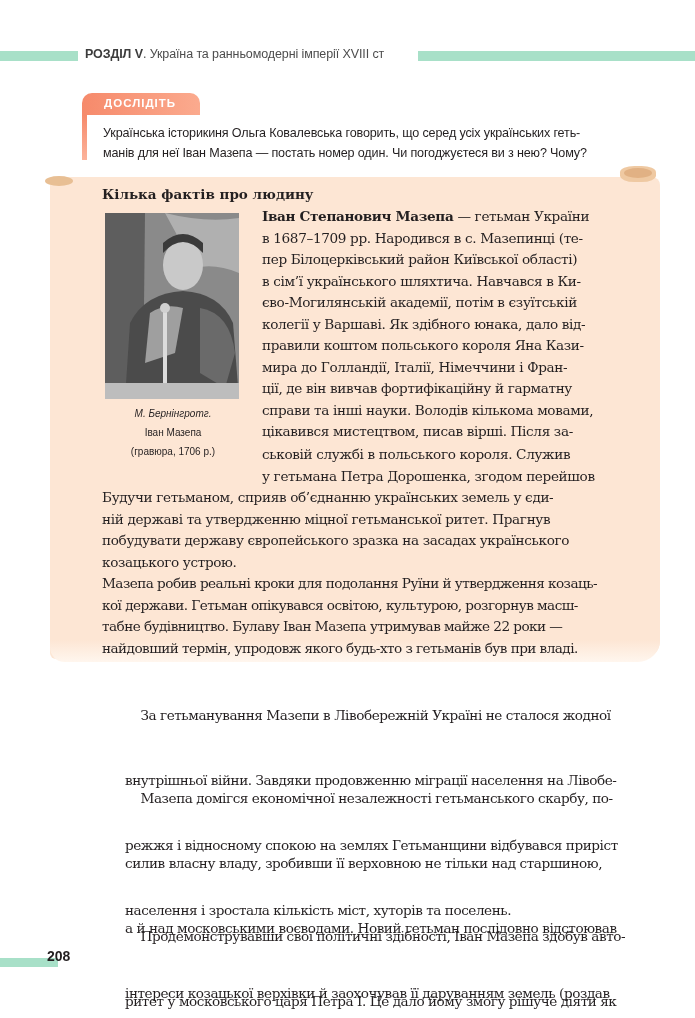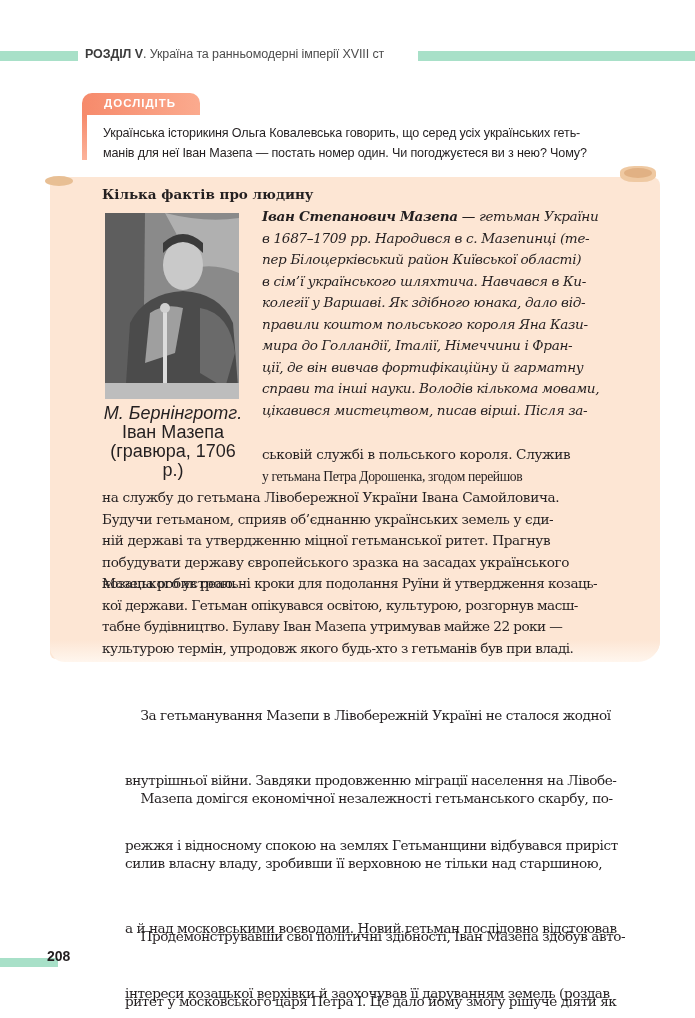--- a/index.html
+++ b/index.html
@@ -23,26 +23,26 @@
     .scroll { position: absolute; left: 50px; top: 177px; width: 610px; height: 482px; background: #fde6d4; border-radius: 3px 8px 18px 6px; }
     .scroll-curl-left { position: absolute; left: 45px; top: 176px; width: 28px; height: 10px; border-radius: 50%; background: #e8bf94; }
     .scroll-curl-right { position: absolute; left: 620px; top: 166px; width: 36px; height: 16px; border-radius: 40%; background: #efc9a2; }
     .scroll-roll-right { position: absolute; left: 624px; top: 168px; width: 28px; height: 10px; border-radius: 50%; background: #e1b184; }
     .scroll-edge-bottom { position: absolute; left: 50px; top: 640px; width: 610px; height: 22px; background: linear-gradient(180deg, #fde6d4, #fff6ee); border-radius: 0 0 30px 20px; }
 
     .facts-title { position: absolute; left: 102px; top: 180px; font-family: "DejaVu Serif", serif; font-weight: bold; font-size: 13.5px; color: #231f20; margin-top: 6px; }
 
     .portrait { position: absolute; left: 105px; top: 213px; width: 134px; height: 186px; background: linear-gradient(160deg, #9a9a9a 0%, #6f6f6f 40%, #4a4a4a 70%, #888 100%); overflow: hidden; }
     .portrait svg { position: absolute; left: 0; top: 0; }
-    .caption { position: absolute; left: 100px; top: 404px; width: 146px; text-align: center; font-family: "Liberation Sans", sans-serif; font-size: 18px; line-height: 19px; color: #231f20; }
+    .caption { position: absolute; left: 100px; top: 404px; width: 146px; text-align: center; font-family: "Liberation Sans", sans-serif; font-size: 10px; line-height: 19px; color: #231f20; }
     .caption .it { font-style: italic; }
 
     .bio { position: absolute; font-family: "DejaVu Serif", serif; font-size: 13.6px; line-height: 21.5px; color: #231f20; white-space: nowrap; letter-spacing: -0.35px; }
     .bio b { font-weight: bold; }
-    .bio-narrow { left: 262px; top: 206px; font-style: italic; }
+    .bio-narrow { left: 262px; top: 206px; }
     .bio-wide { left: 102px; top: 466px; }
     .bio2 { left: 102px; top: 567px; letter-spacing: -0.55px; }
 
     .body-text { position: absolute; left: 85px; font-family: "DejaVu Serif", serif; font-size: 13.6px; line-height: 21.6px; color: #231f20; white-space: nowrap; letter-spacing: -0.45px; margin-left: 40px; }
     .p1 { top: 662px; }
     .p2 { top: 745px; }
     .p3 { top: 883px; }
 
     .foot-bar { position: absolute; left: 0; top: 958px; width: 58px; height: 9px; background: #a8e0c8; }
     .page-num { position: absolute; left: 47px; top: 948px; font-family: "Liberation Sans", sans-serif; font-weight: bold; font-size: 14px; color: #231f20; }
@@ -90,49 +90,50 @@
   <div class="it">М. Бернінгротг.</div>
   <div>Іван Мазепа</div>
   <div>(гравюра, 1706 р.)</div>
 </div>
 
 <div class="bio bio-narrow">
   <div><b>Іван Степанович Мазепа</b><span> — гетьман України</span></div>
   <div>в 1687–1709 рр. Народився в с. Мазепинці (те-</div>
   <div>пер Білоцерківський район Київської області)</div>
   <div>в сім’ї українського шляхтича. Навчався в Ки-</div>
+  <div>єво-Могилянській академії, потім в єзуїтській</div>
   <div>колегії у Варшаві. Як здібного юнака, дало від-</div>
   <div>правили коштом польського короля Яна Кази-</div>
   <div>мира до Голландії, Італії, Німеччини і Фран-</div>
   <div>ції, де він вивчав фортифікаційну й гарматну</div>
   <div>справи та інші науки. Володів кількома мовами,</div>
   <div>цікавився мистецтвом, писав вірші. Після за-</div>
 </div>
 
 <div class="bio bio-wide" style="top:444px;">
   <div style="padding-left:160px;">ськовій службі в польського короля. Служив</div>
-  <div style="padding-left:160px;font-family:Liberation Serif, serif;">у гетьмана Петра Дорошенка, згодом перейшов</div>
-  <div>на службу до гетьмана Лівобережної України Івана Самойловича.</div>
+  <div style="padding-left:160px;">у гетьмана Петра Дорошенка, згодом перейшов</div>
   <div>Будучи гетьманом, сприяв об’єднанню українських земель у єди-</div>
   <div>ній державі та утвердженню міцної гетьманської ритет. Прагнув</div>
   <div>побудувати державу європейського зразка на засадах українського</div>
   <div>козацького устрою.</div>
 </div>
 
 <div class="bio bio2" style="top:573px;">
   <div>Мазепа робив реальні кроки для подолання Руїни й утвердження козаць-</div>
   <div>кої держави. Гетьман опікувався освітою, культурою, розгорнув масш-</div>
   <div>табне будівництво. Булаву Іван Мазепа утримував майже 22 роки —</div>
-  <div>культурою термін, упродовж якого будь-хто з гетьманів був при владі.</div>
+  <div>найдовший термін, упродовж якого будь-хто з гетьманів був при владі.</div>
 </div>
 
 <div class="body-text p1" style="white-space:pre;">
   <div>    За гетьманування Мазепи в Лівобережній Україні не сталося жодної</div>
   <div>внутрішньої війни. Завдяки продовженню міграції населення на Лівобе-</div>
   <div>режжя і відносному спокою на землях Гетьманщини відбувався приріст</div>
+  <div>населення і зростала кількість міст, хуторів та поселень.</div>
 </div>
 <div class="body-text p2" style="white-space:pre;">
   <div>    Мазепа домігся економічної незалежності гетьманського скарбу, по-</div>
   <div>силив власну владу, зробивши її верховною не тільки над старшиною,</div>
   <div>а й над московськими воєводами. Новий гетьман послідовно відстоював</div>
   <div>інтереси козацької верхівки й заохочував її даруванням земель (роздав</div>
   
   
   
 </div>

